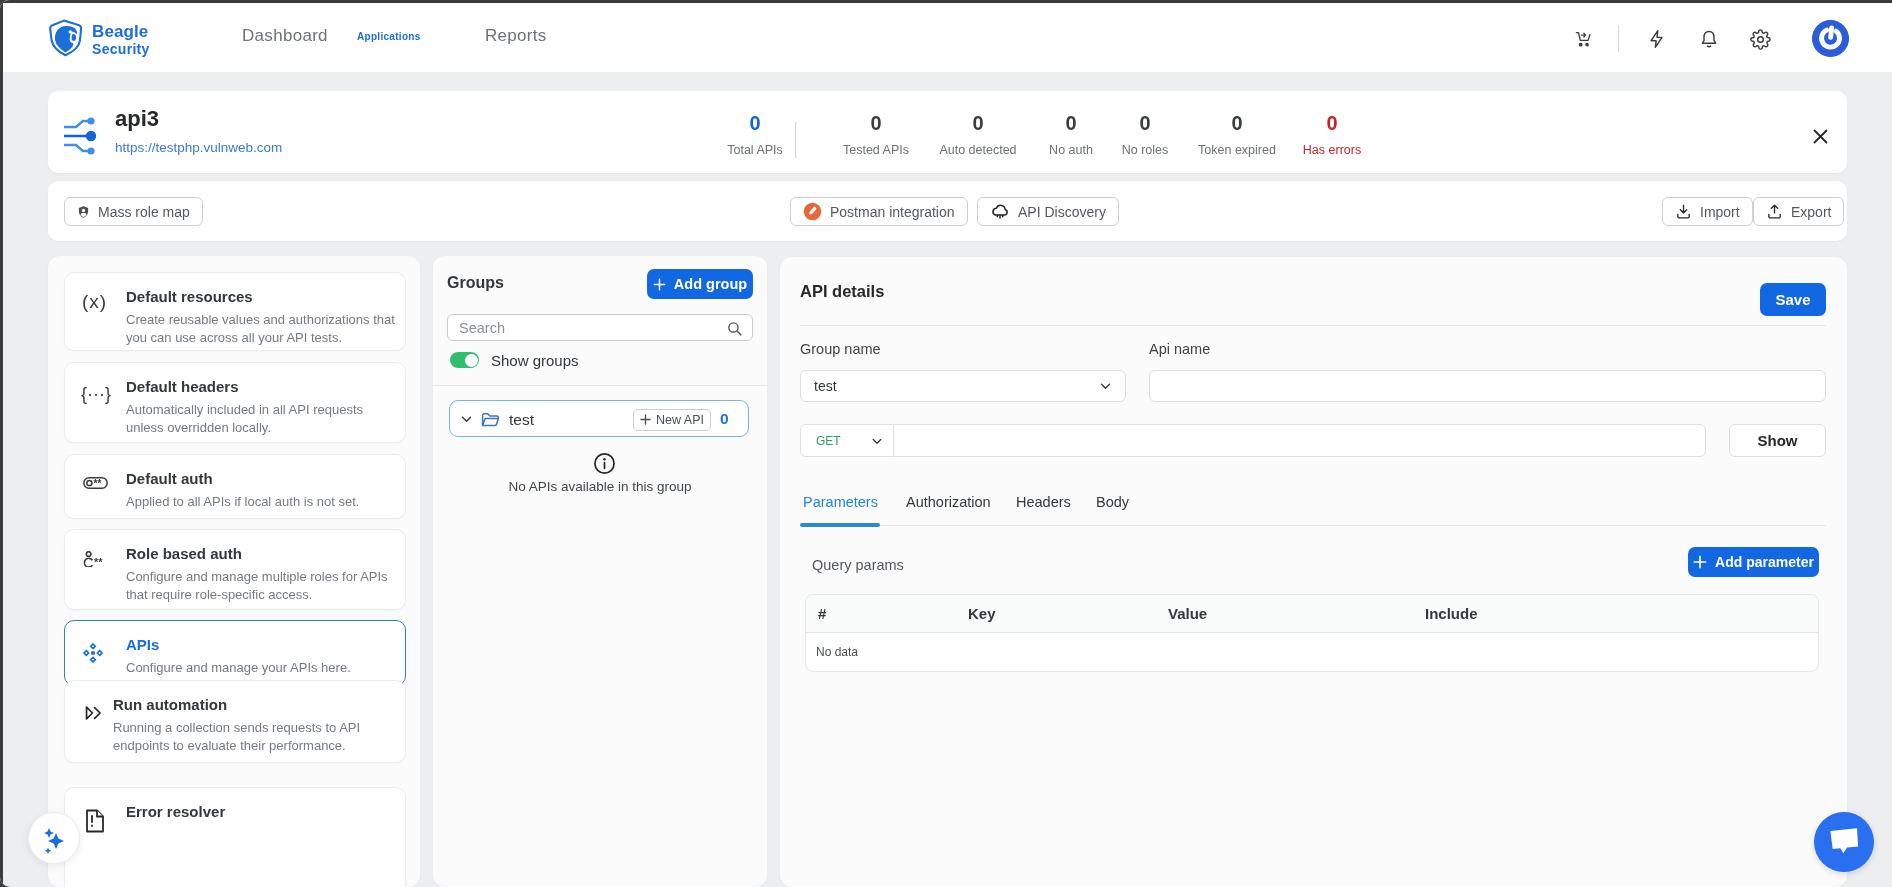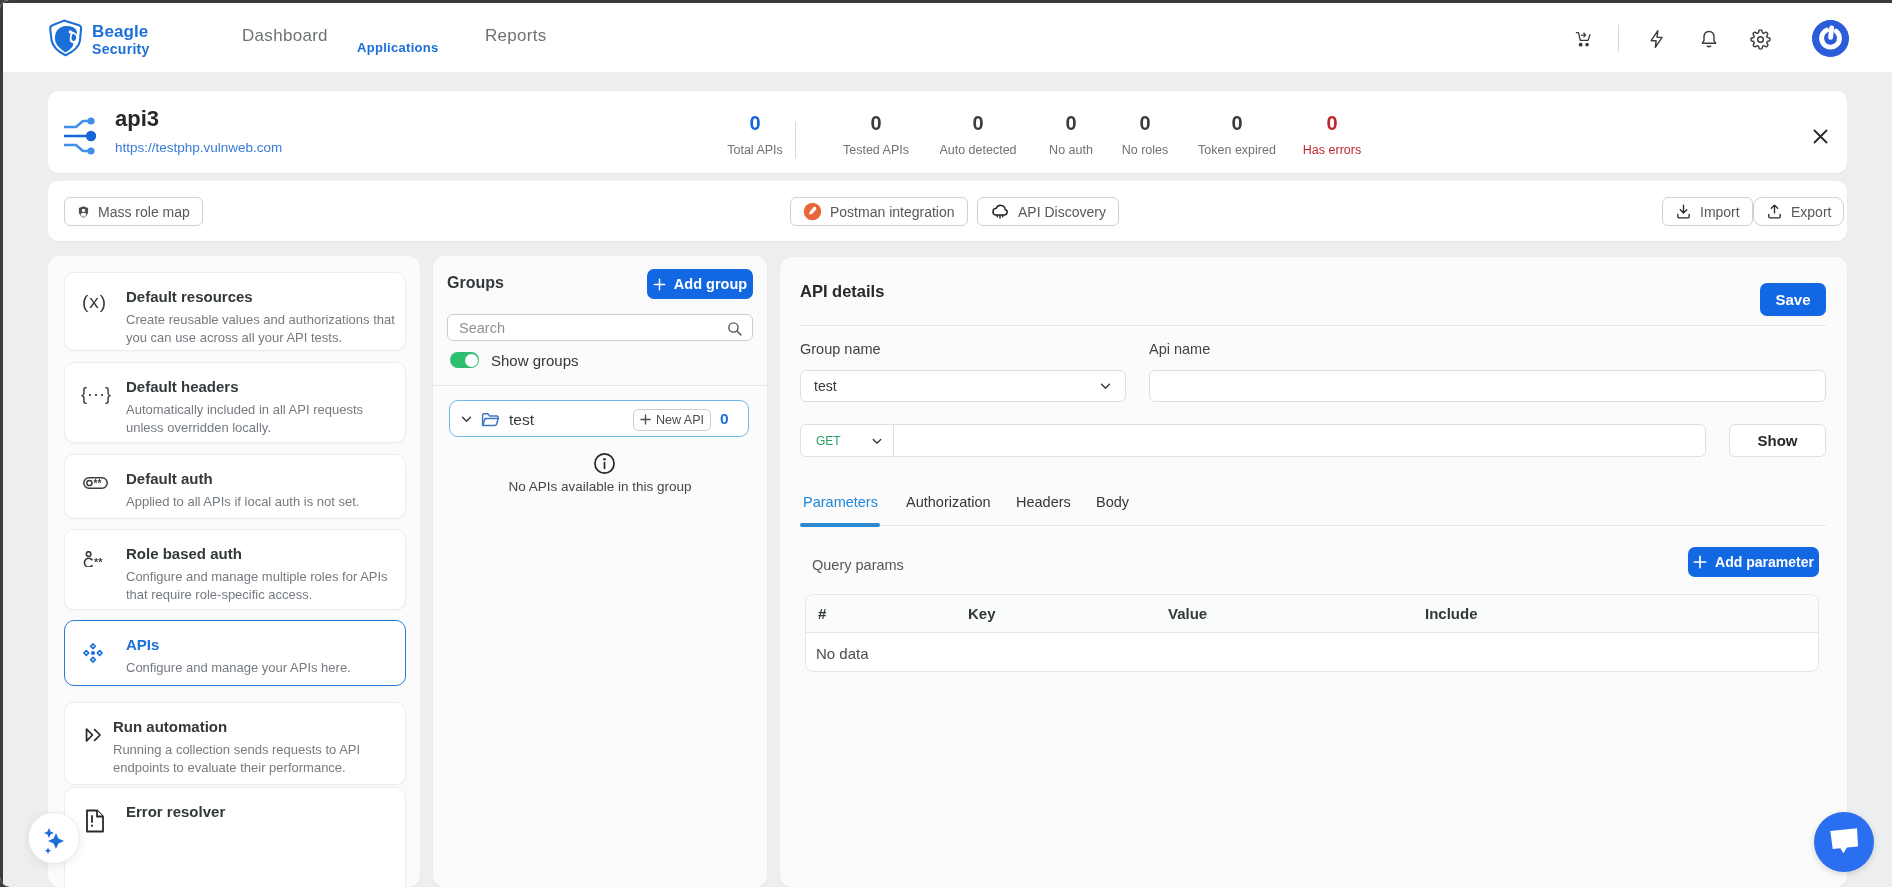--- a/index.html
+++ b/index.html
@@ -53,21 +53,21 @@
       <path d="M15.5 7.2 Q7.8 9.4 7 17.4 Q6.2 24.8 12.8 30 L17.3 33.6 Q22.2 30.8 24.2 28 Q26.2 25 24.4 22.6 Q23.2 20.7 25.4 19.4 Q30.4 16.8 28.7 12 Q26.5 6.4 15.5 7.2 Z" fill="#1b6fd8"></path>
       <path d="M24.4 12.6 Q30.6 14.4 29.9 19.9 Q29.2 24.8 24.2 23.9 Q21.2 23.2 21.8 18.6 Q22.4 13.4 24.4 12.6 Z" fill="#fff"></path>
       <path d="M25.2 14.8 Q28.6 16 28.1 19.6 Q27.6 22.4 24.9 21.8 Q23.2 21.3 23.6 18.2 Q24 15.3 25.2 14.8 Z" fill="#1b6fd8"></path>
       <circle cx="22.3" cy="12.9" r="1.7" fill="#fff"></circle>
     </svg>
     <div class="logoTxt">
         <div class="l1">Beagle</div>
         <div class="l2">Security</div>
       </div>
     <div class="nav" style="left:242px;">Dashboard</div>
-    <div class="nav active" style="left:357px;font-size:13px;margin-top:11px;">Applications</div>
+    <div class="nav active" style="left:357px;font-size:10px;">Applications</div>
     <div class="nav" style="left:485px;">Reports</div>
     <div class="icx" style="left:1575px;">
       <svg width="17" height="18" viewBox="0 0 24 24" fill="none" stroke="#3a3d40" stroke-width="1.9" stroke-linecap="round" stroke-linejoin="round">
           <circle cx="8" cy="20" r="1.8" fill="#3a3d40"></circle>
           <circle cx="17" cy="20" r="1.6" fill="#3a3d40"></circle>
           <path d="M2 3 h3 l2.5 11 h11 l2.5 -8"></path>
           <path d="M9 6.5 h6 m-2.5 -2.5 l2.5 2.5 l-2.5 2.5"></path>
         </svg>
     </div>
     <div class="vdiv"></div>
@@ -170,21 +170,21 @@
         </svg>
       API Discovery
     </div>
     <div class="btn-o" style="position:absolute;left:1614px;top:16px;">
       <svg width="17" height="17" viewBox="0 0 24 24" fill="none" stroke="#26282a" stroke-width="1.9" stroke-linecap="round" stroke-linejoin="round">
           <path d="M12 3 v11 m-4.5 -4.5 L12 14 l4.5 -4.5"></path>
           <path d="M4 16 v3.5 a1.5 1.5 0 0 0 1.5 1.5 h13 a1.5 1.5 0 0 0 1.5 -1.5 V16"></path>
         </svg>
       Import
     </div>
-    <div class="btn-o" style="position:absolute;left:1705px;top:16px;border-radius:9px;">
+    <div class="btn-o" style="position:absolute;left:1705px;top:16px;">
       <svg width="17" height="17" viewBox="0 0 24 24" fill="none" stroke="#26282a" stroke-width="1.9" stroke-linecap="round" stroke-linejoin="round">
           <path d="M12 14 V3 m-4.5 4.5 L12 3 l4.5 4.5"></path>
           <path d="M4 16 v3.5 a1.5 1.5 0 0 0 1.5 1.5 h13 a1.5 1.5 0 0 0 1.5 -1.5 V16"></path>
         </svg>
       Export
     </div>
   </div>
 
   <div class="panel" id="leftP">
     <div class="scard" style="top:16px;height:79px;">
@@ -219,21 +219,21 @@
       <svg class="ic" style="top:21px;left:17px;" width="22" height="22" viewBox="0 0 24 24" fill="none" stroke="#1b6fd8" stroke-width="1.8">
           <path d="M12 2.2 L14.5 4.7 L12 7.2 L9.5 4.7 Z"></path>
           <path d="M12 16.8 L14.5 19.3 L12 21.8 L9.5 19.3 Z"></path>
           <path d="M4.7 9.5 L7.2 12 L4.7 14.5 L2.2 12 Z"></path>
           <path d="M19.3 9.5 L21.8 12 L19.3 14.5 L16.8 12 Z"></path>
           <rect x="10" y="10" width="4" height="4" rx="1" fill="#1b6fd8" stroke="none"></rect>
         </svg>
       <h3 style="color:#1b6fd8;">APIs</h3>
       <p>Configure and manage your APIs here.</p>
     </div>
-    <div class="scard" style="top:446px;height:83px;padding-left:48px;">
+    <div class="scard" style="top:424px;height:83px;padding-left:48px;">
       <svg class="ic" style="top:23px;left:19px;" width="22" height="18" viewBox="0 0 26 20" fill="none" stroke="#26282a" stroke-width="2" stroke-linejoin="round">
           <path d="M3 3 L10 10 L3 17 Z"></path>
           <path d="M12 3 L19 10 L12 17"></path>
         </svg>
       <h3>Run automation</h3>
       <p>Running a collection sends requests to API<br>endpoints to evaluate their performance.</p>
     </div>
     <div class="scard" style="top:531px;height:112px;">
       <svg class="ic" style="top:21px;left:20px;" width="20" height="24" viewBox="0 0 20 24" fill="none" stroke="#26282a" stroke-width="1.8" stroke-linejoin="round">
           <path d="M2 1.5 h10 l6 6 V22.5 H2 Z"></path>
@@ -321,21 +321,21 @@
         </svg>
       Add parameter
     </div>
     <div style="position:absolute;left:25px;top:337px;width:1014px;height:78px;border:1px solid #e4e6e8;border-radius:8px;background:#fff;overflow:hidden;">
       <div style="position:absolute;left:0;top:0;width:100%;height:38px;background:#fafbfb;border-bottom:1px solid #e4e6e8;">
         <span class="th" style="left:12px;">#</span>
         <span class="th" style="left:162px;">Key</span>
         <span class="th" style="left:362px;">Value</span>
         <span class="th" style="left:619px;">Include</span>
       </div>
-      <div style="position:absolute;left:10px;top:50px;font-size:15px;color:#4a4f52;">No data</div>
+      <div style="position:absolute;left:10px;top:50px;font-size:12px;color:#4a4f52;">No data</div>
     </div>
   </div>
 </div>
 <div style="position:absolute;left:28px;top:812px;width:52px;height:52px;border-radius:50%;background:#fff;border:1px solid #ececee;box-shadow:0 2px 8px rgba(0,0,0,.08);z-index:5;">
   <svg style="position:absolute;left:10px;top:10px;" width="32" height="32" viewBox="0 0 32 32" fill="#1b6fd8">
       <path d="M17 10 L19.4 15.6 L25 18 L19.4 20.4 L17 26 L14.6 20.4 L9 18 L14.6 15.6 Z"></path>
       <path d="M10 5 L11.5 8.5 L15 10 L11.5 11.5 L10 15 L8.5 11.5 L5 10 L8.5 8.5 Z"></path>
       <path d="M9 24.5 L10 26.7 L12.2 27.7 L10 28.7 L9 31 L8 28.7 L5.8 27.7 L8 26.7 Z"></path>
     </svg>
 </div>

